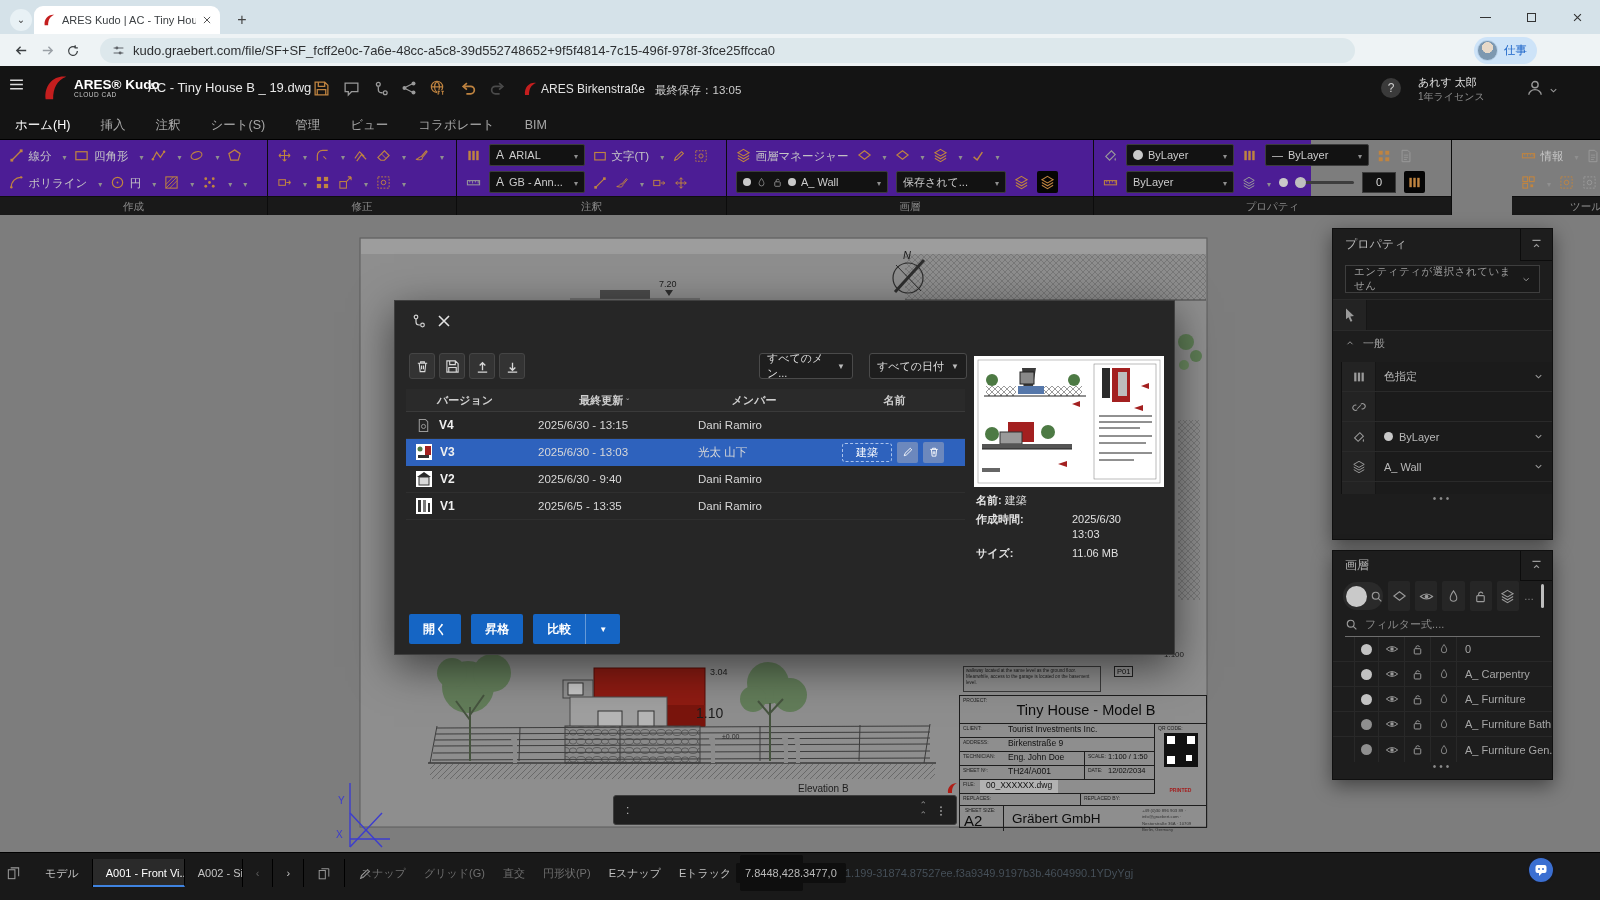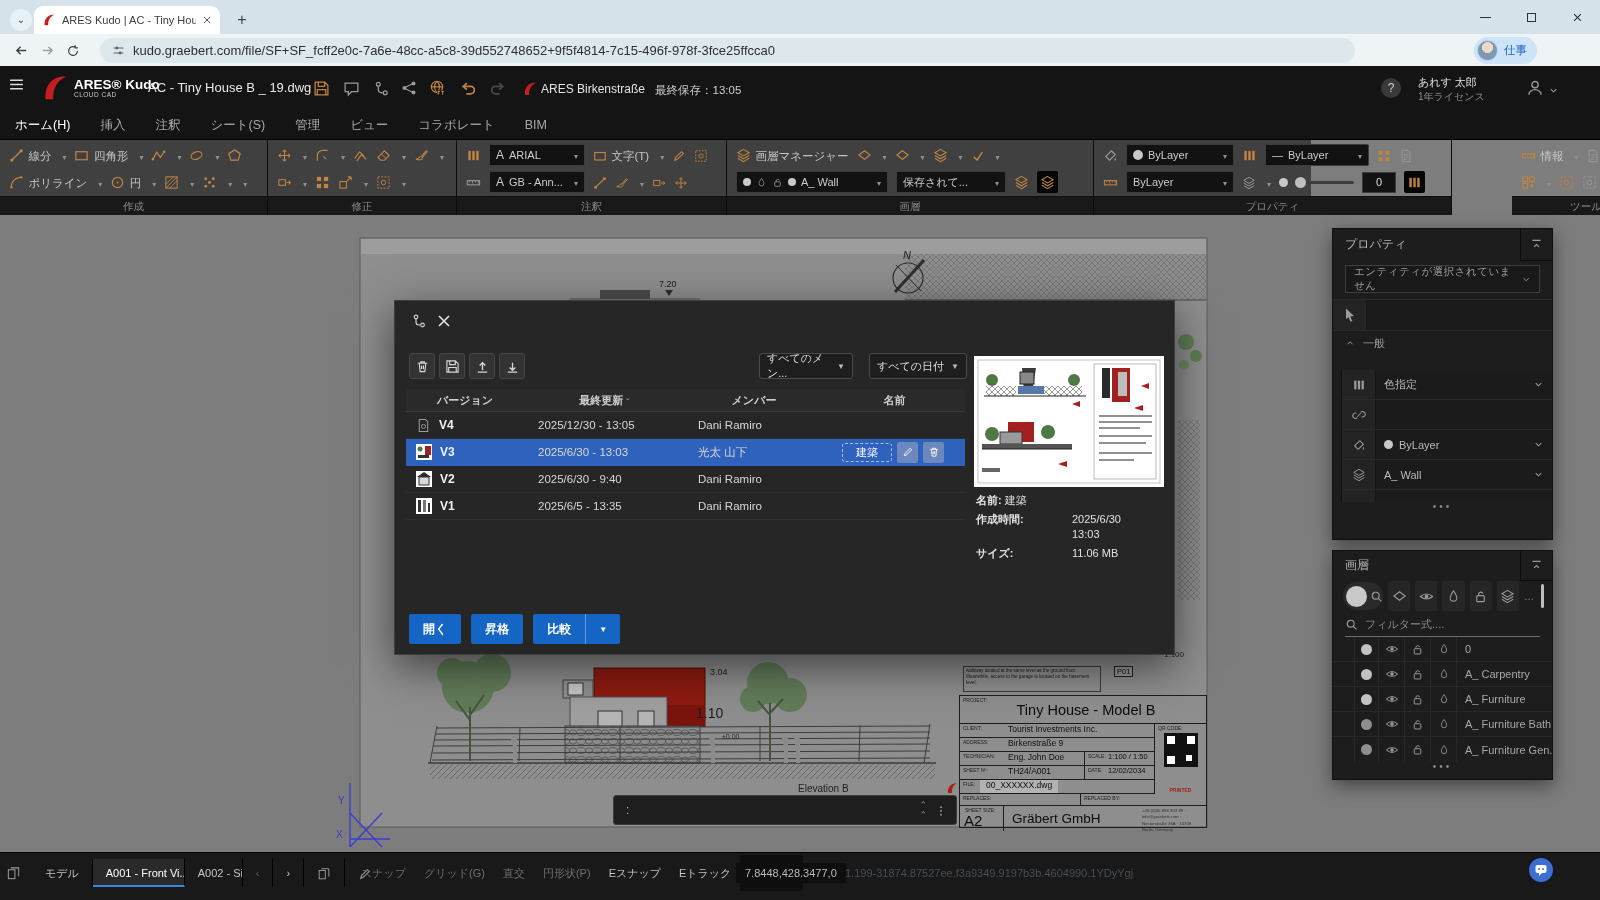--- a/index.html
+++ b/index.html
@@ -43,21 +43,21 @@
   #userblk .n2 { font-size:10px; color:#8d8d8d; }
   #helpbtn { width:20px; height:20px; border-radius:50%; background:#3a3a3a; color:#cfcfcf;
     font-size:12px; text-align:center; line-height:20px; }
 
   
   #menubar { position:absolute; left:0; top:110px; width:1600px; height:30px; background:#141414; border-bottom:1px solid #000; display:flex; align-items:center; }
   .mitem { padding:0 15px; font-size:12.5px; color:#a8a8a8; line-height:30px; }
   .mitem.on { color:#ffffff; }
 
   
-  #ribbon { position:absolute; left:0; top:140px; width:1311px; height:75px; background:#404040; }
+  #ribbon { position:absolute; left:0; top:140px; width:1311px; height:75px; background:#4c1d95; }
   .grp { position:absolute; top:0; height:75px; border-right:1px solid #0c0c0c; }
   .r1,.r2 { position:absolute; left:9px; height:24px; display:flex; align-items:center; gap:8px; }
   .r1 { top:3px; } .r2 { top:30px; }
   .glab { position:absolute; left:0; bottom:0; width:100%; height:19px; line-height:19px;
     text-align:center; font-size:10.5px; color:#8b8b8b; background:#191919; border-top:1px solid #0e0e0e; }
   .rlbl { font-size:11.5px; color:#c6c6c6; white-space:nowrap; }
   .rsel { display:inline-flex; align-items:center; height:22px; background:#121212; border:1px solid #3c3c3c;
     border-radius:2px; padding:0 6px; gap:5px; color:#cccccc; font-size:11px; white-space:nowrap; }
   .act { background:#050505; border-radius:2px; padding:2px 3px; }
   .vbox { width:34px; height:21px; background:#121212; border:1px solid #3c3c3c; color:#ddd;
@@ -997,21 +997,21 @@
       <span>メンバー</span>
       <span>名前</span>
     </div>
     <div class="vr">
       <span class="c1">
           <svg class="ic gy" width="15" height="15">
             <use href="#i-docgear"></use>
           </svg>
           <span>V4</span>
         </span>
-      <span class="c2">2025/12/30 - 13:05</span>
+      <span class="c2">2025/6/30 - 13:15</span>
       <span class="c3">Dani Ramiro</span>
         <span></span>
     </div>
     <div class="vr sel">
       <span class="c1">
         <svg width="16" height="16">
             <rect width="16" height="16" fill="#fff"></rect>
             <rect x="9" y="2" width="6" height="9" fill="#a32020"></rect>
             <circle cx="4" cy="5" r="2.5" fill="#4d7a44"></circle>
             <rect x="2" y="11" width="11" height="3" fill="#333"></rect>
@@ -1146,21 +1146,21 @@
         </svg>
       </span>
     <span class="pct"></span>
   </div>
   <div style="height:24px;display:flex;align-items:center;gap:8px;padding-left:12px;color:#9a9a9a;font-size:11px">
     <svg class="ic gy" width="10" height="10" style="transform:rotate(180deg)">
         <use href="#i-chevd"></use>
       </svg>
     <span>一般</span>
   </div>
-  <div style="background:#181818;margin:15px 0 0 8px;border-left:1px solid #101010">
+  <div style="background:#181818;margin:7px 0 0 8px;border-left:1px solid #101010">
     <div class="prow">
       <span class="pic">
           <svg class="ic gy" width="14" height="14">
             <use href="#i-cols"></use>
           </svg>
         </span>
       <span class="pct">
           <span>色指定</span>
           <svg class="ic gy" width="11" height="11">
             <use href="#i-chevd"></use>

